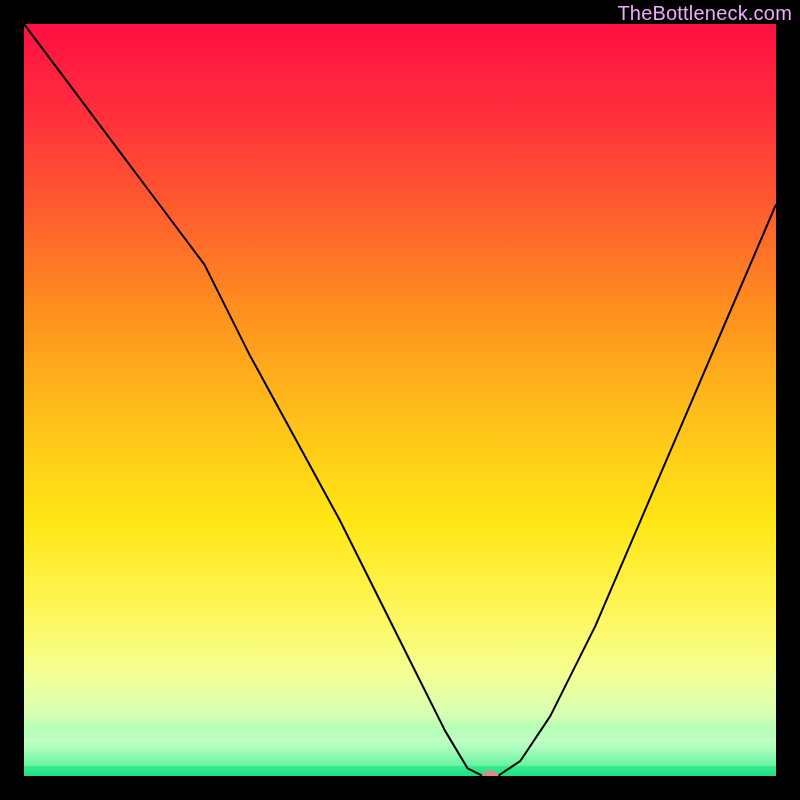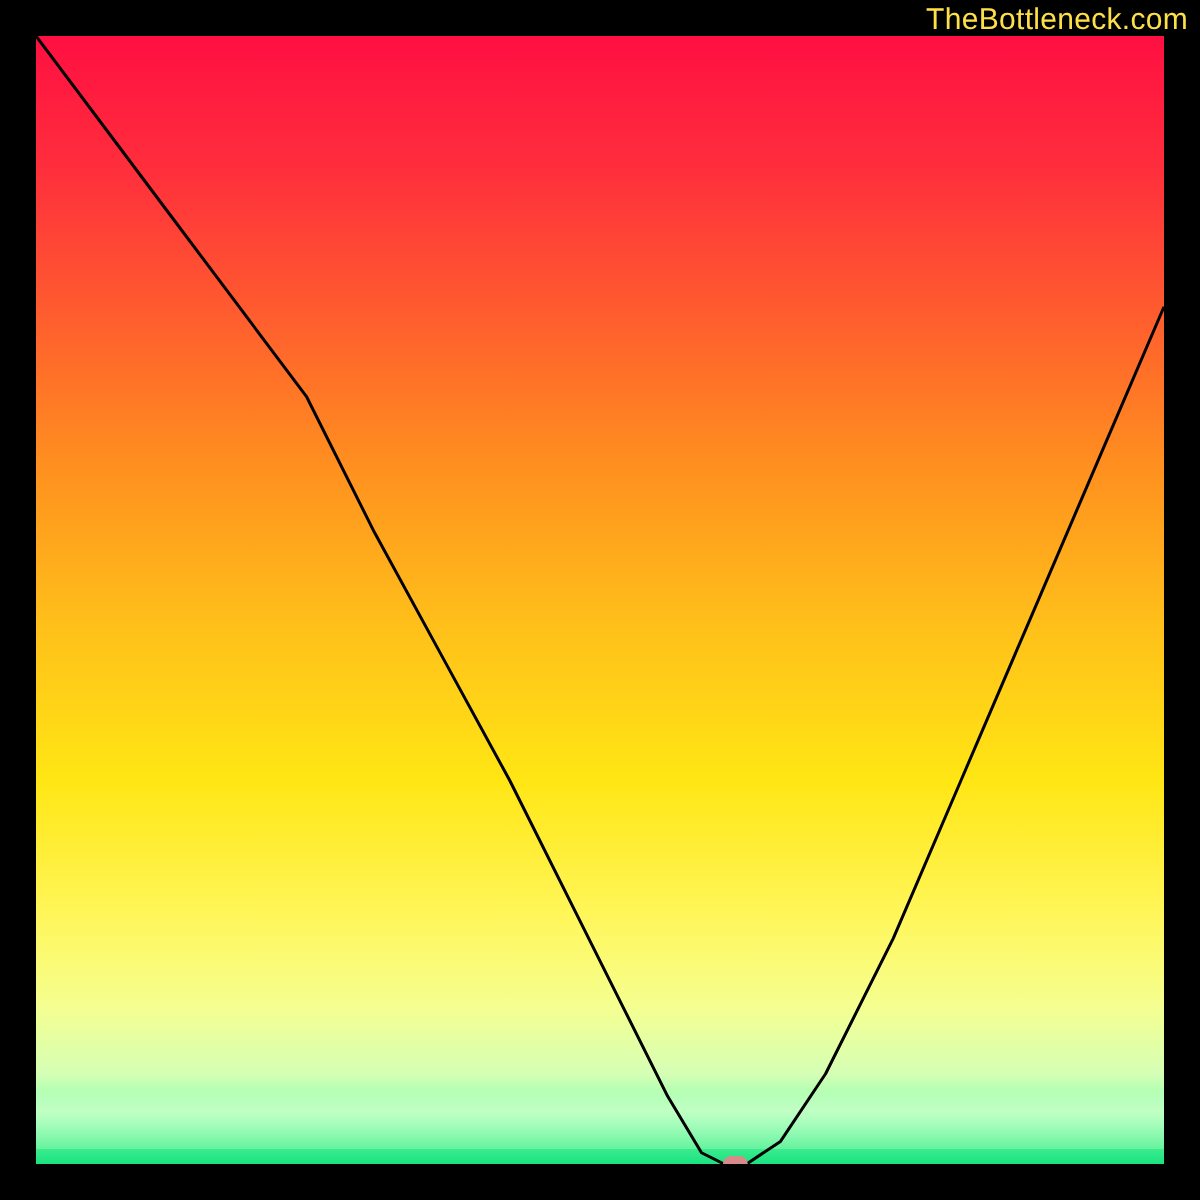--- a/index.html
+++ b/index.html
@@ -46,21 +46,21 @@
     background: linear-gradient(to bottom,
       rgba(245,255,200,.0) 0%,
       rgba(235,255,210,.55) 35%,
       rgba(180,255,190,.35) 100%);
     pointer-events: none;
   }
   .attribution {
     position: absolute;
     top: 2px;
     right: 8px;
-    color: #fde047;
+    color: #f0abfc;
     font-size: 20px;
     letter-spacing: .2px;
     user-select: none;
   }
   .curve, .marker {
     position: absolute;
     inset: 0;
     pointer-events: none;
   }
 </style>

